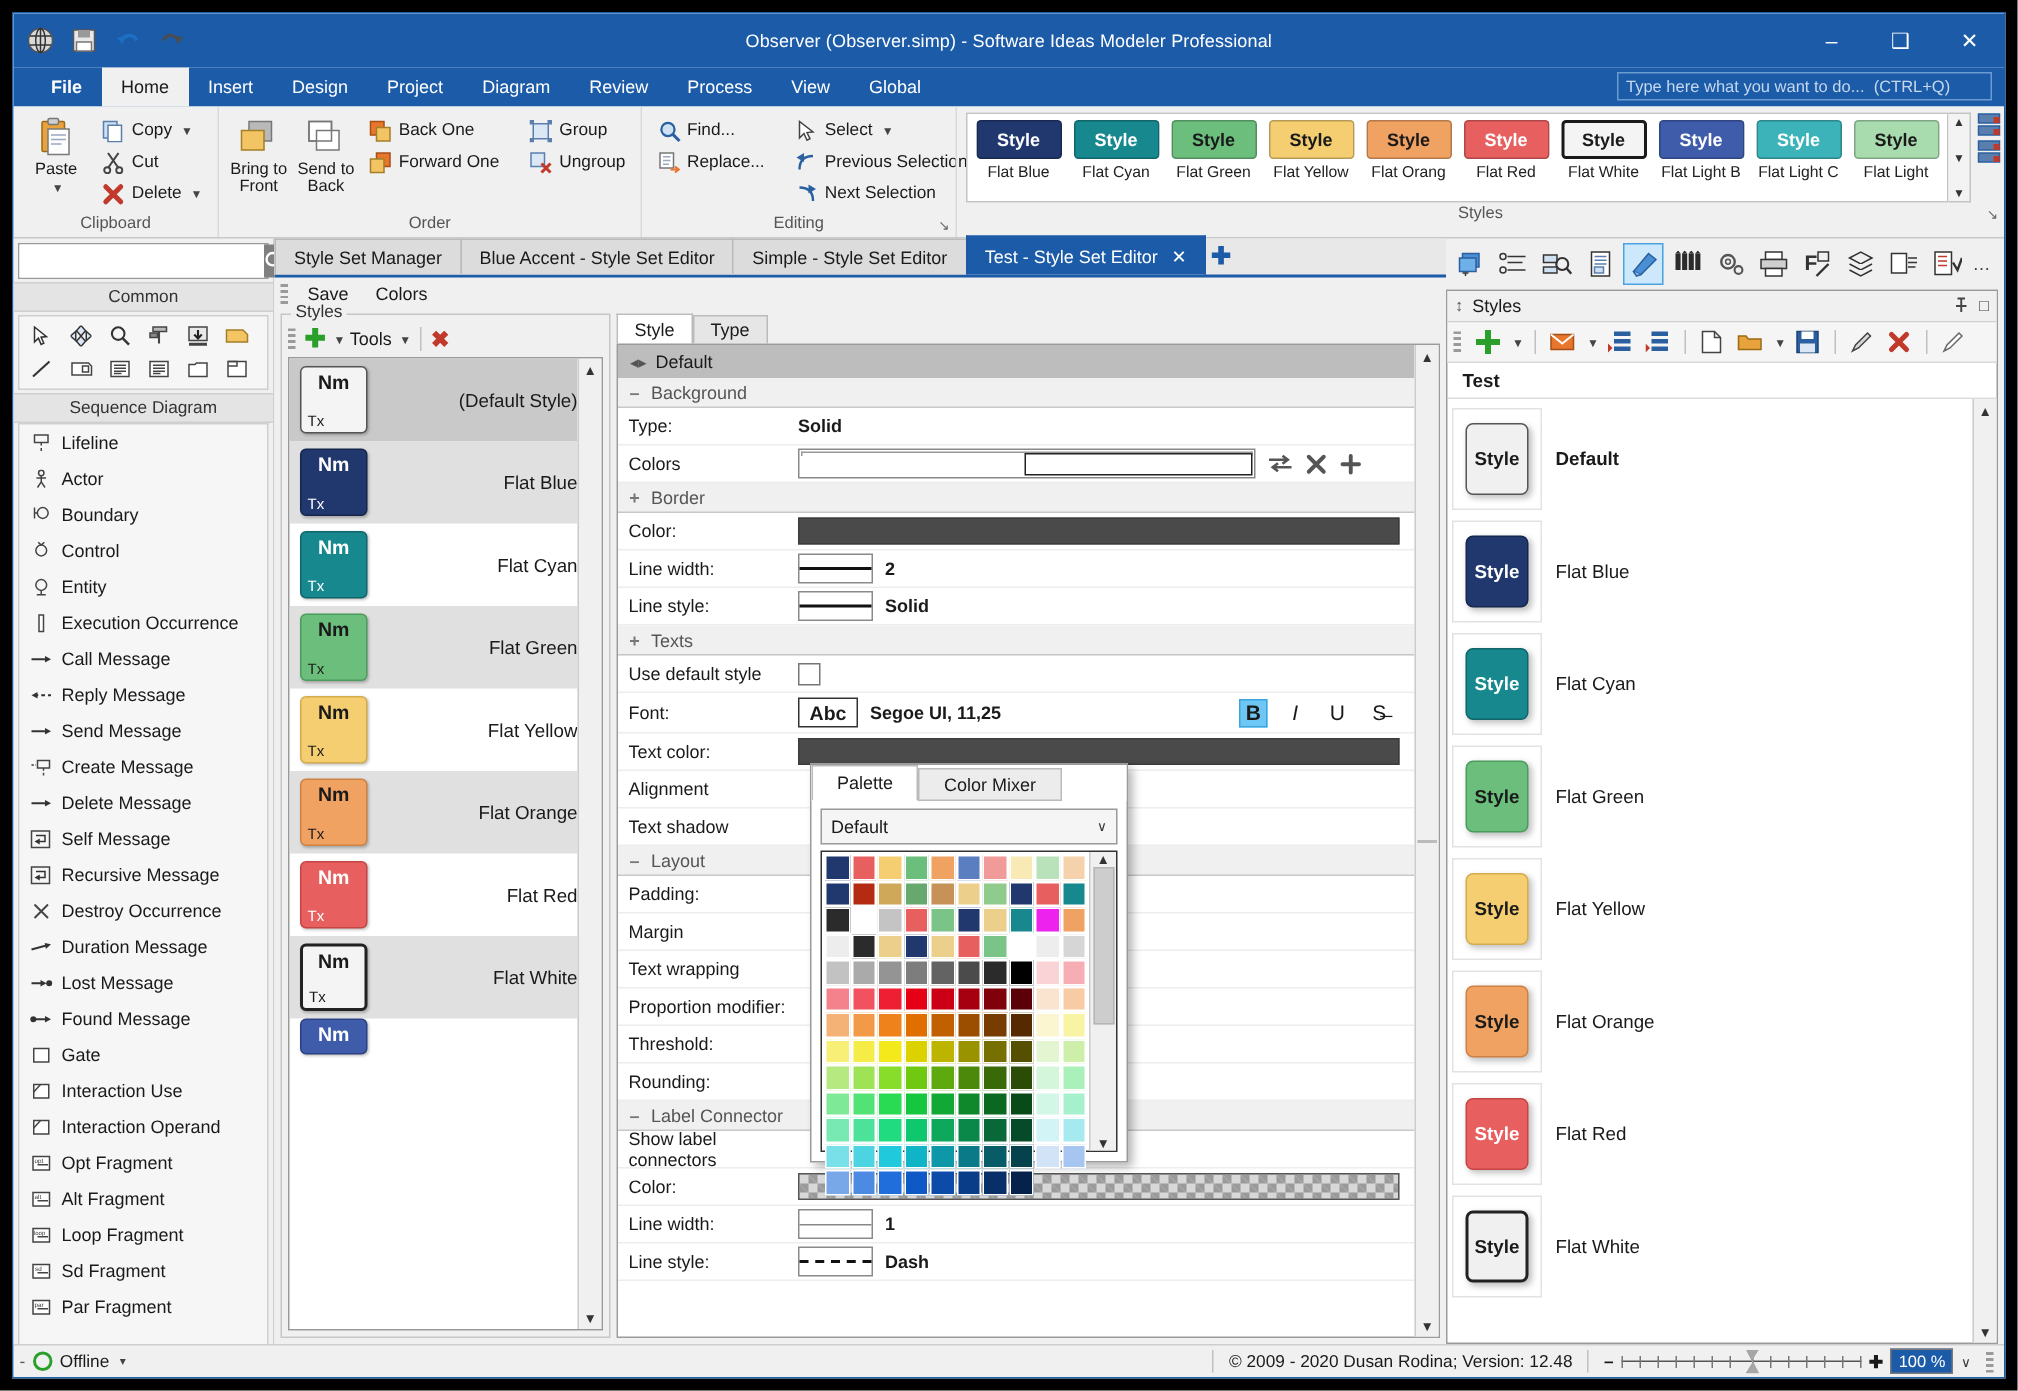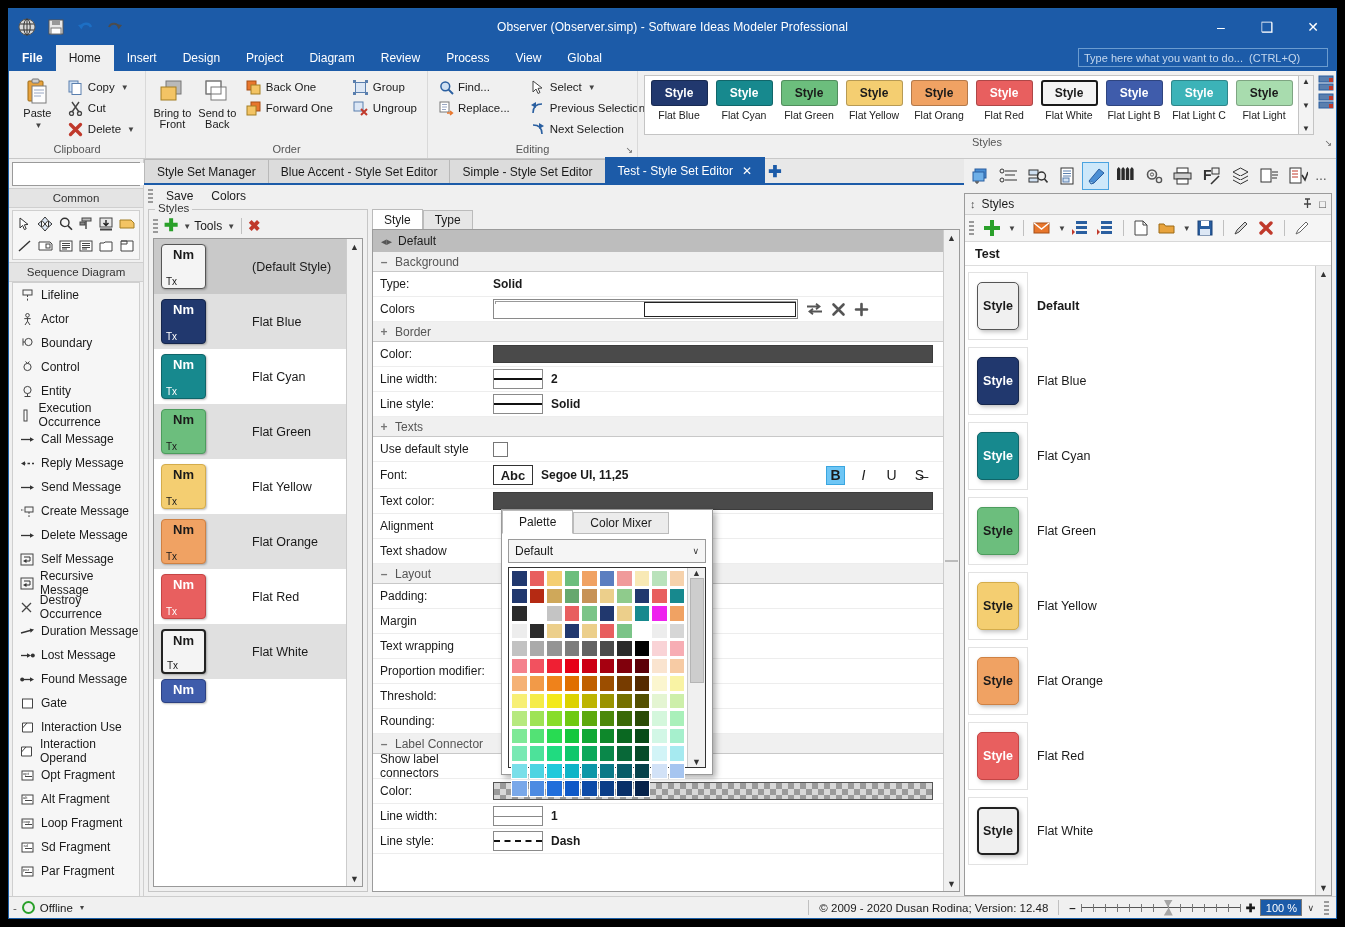--- a/index.html
+++ b/index.html
@@ -30,21 +30,21 @@
     position:absolute; left:0; right:0; text-align:center;
     font-size:12px; letter-spacing:.1px; pointer-events:none;
   }
   .wbtns { margin-left:auto; display:flex; height:100%; }
   .wbtn { width:46px; height:100%; display:flex; align-items:center; justify-content:center;
           color:#fff; font-size:14px; }
 
   
   .menustrip {
     height:26px; background:#1c5ba8; display:flex; align-items:flex-end; position:relative; flex:none;
-    padding-left:0;
+    padding-left:12px;
   }
   .mtab {
     padding:0 13px; height:26px; line-height:26px; color:#fff; font-size:12px; white-space:nowrap;
   }
   .mtab.file { font-weight:bold; }
   .mtab.active { background:#f0f0f0; color:#1a1a1a; }
   .tellme {
     position:absolute; right:8px; top:3px; width:250px; height:19px;
     background:#1c5ba8; border:1px solid #6b9cd0; color:#cfe0f2;
     font-size:11px; padding:0 5px; line-height:17px; outline:none;
@@ -85,21 +85,21 @@
   }
   .glabel { font-size:10.5px; margin-top:3px; white-space:nowrap; color:#222; }
   .gscroll { width:15px; height:60px; border:1px solid #c4c4c4; border-left:none; background:#f3f3f3;
              display:flex; flex-direction:column; align-items:center; justify-content:space-between; padding:1px 0;}
   .gscroll div { font-size:8px; color:#333; line-height:9px; }
 
   
   .body { flex:1; display:flex; min-height:0; background:#f0f0f0; }
 
   
-  .toolbox { width:135px; background:#f0f0f0; display:flex; flex-direction:column; border-right:1px solid #cfcfcf; flex:none; }
+  .toolbox { width:174px; background:#f0f0f0; display:flex; flex-direction:column; border-right:1px solid #cfcfcf; flex:none; }
   .tsearch { height:24px; margin:3px 3px 2px 3px; border:1px solid #9a9a9a; background:#fff; display:flex; }
   .tsearch input { flex:1; border:none; outline:none; padding:0 4px; font-size:12px; font-family:inherit;}
   .tsearch .sbtn { width:26px; background:#808080; display:flex; align-items:center; justify-content:center; color:#fff; }
   .thead { height:20px; background:#e4e4e4; border:1px solid #cfcfcf; border-left:none; border-right:none;
            display:flex; align-items:center; justify-content:center; font-size:11.5px; color:#333; }
   .ticons { border:1px solid #cfcfcf; margin:2px 3px; background:#f6f6f6; padding:2px; }
   .ticonrow { display:flex; }
   .ticon { width:26px; height:22px; display:flex; align-items:center; justify-content:center; }
   .tlist { flex:1; overflow:hidden; background:#f6f6f6; border:1px solid #cfcfcf; border-bottom:none; margin:0 3px; }
   .titem { height:24px; display:flex; align-items:center; gap:6px; padding-left:6px; font-size:12px; }
@@ -128,21 +128,21 @@
   
   .stylesgroup { width:220px; display:flex; flex-direction:column; flex:none; }
   .gbox { border:1px solid #c6c6c6; border-radius:0; padding:4px 4px 4px 4px; position:relative; display:flex; flex-direction:column; min-height:0;}
   .gbox > .legend { position:absolute; top:-8px; left:6px; background:#f0f0f0; padding:0 3px; font-size:11.5px; color:#333; }
   .sttoolbar { height:24px; display:flex; align-items:center; gap:3px; }
   .plusicon { color:#2aa02a; font-size:17px; font-weight:bold; line-height:12px; }
   .xicon { color:#c0392b; font-size:15px; font-weight:bold; }
   .vsep { width:1px; height:16px; background:#c0c0c0; margin:0 3px; }
   .stlist { flex:1; border:1px solid #999; background:#fff; overflow:hidden; position:relative; display:flex; }
   .stlist-inner { flex:1; overflow:hidden; }
-  .strow { height:55px; display:flex; align-items:center; gap:10px; padding-left:7px; }
+  .strow { height:55px; display:flex; align-items:center; gap:10px; padding-left:7px;justify-content:space-between; }
   .strow.alt { background:#e0e0e0; }
   .strow.sel { background:#c9c9c9; }
   .stchip {
     width:45px; height:45px; border-radius:4px; border:1px solid rgba(0,0,0,.3);
     display:flex; flex-direction:column; justify-content:space-between; padding:2px 4px 1px 4px;
     box-shadow:1px 1px 2px rgba(0,0,0,.25);
   }
   .stchip .nm { font-weight:bold; font-size:13px; text-align:center; }
   .stchip .tx { font-size:10px; }
   .stname { font-size:12.5px;margin-left:36px; }

